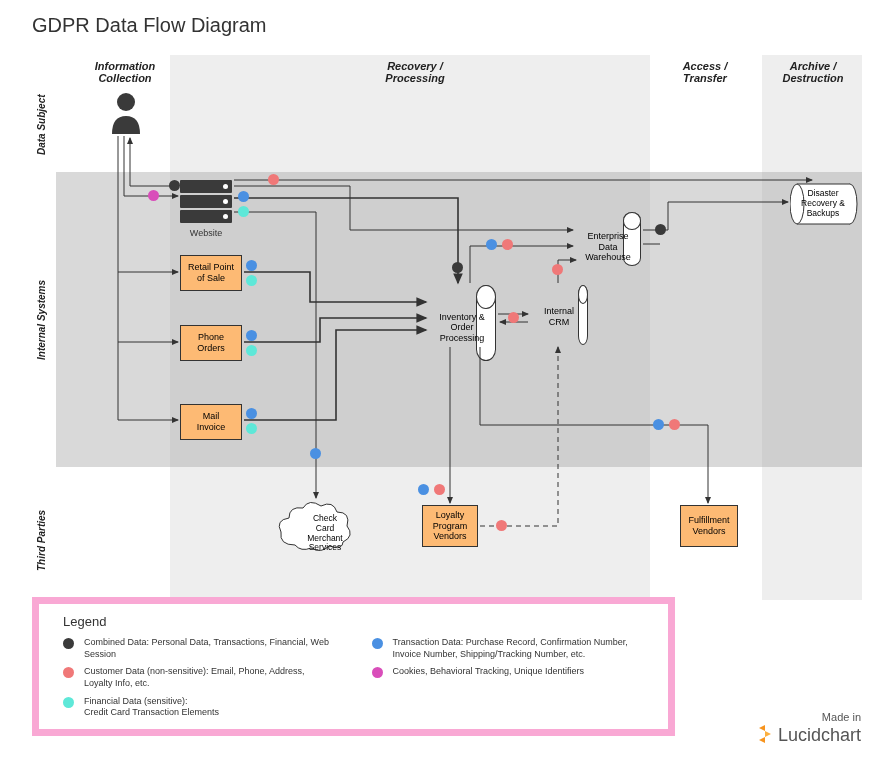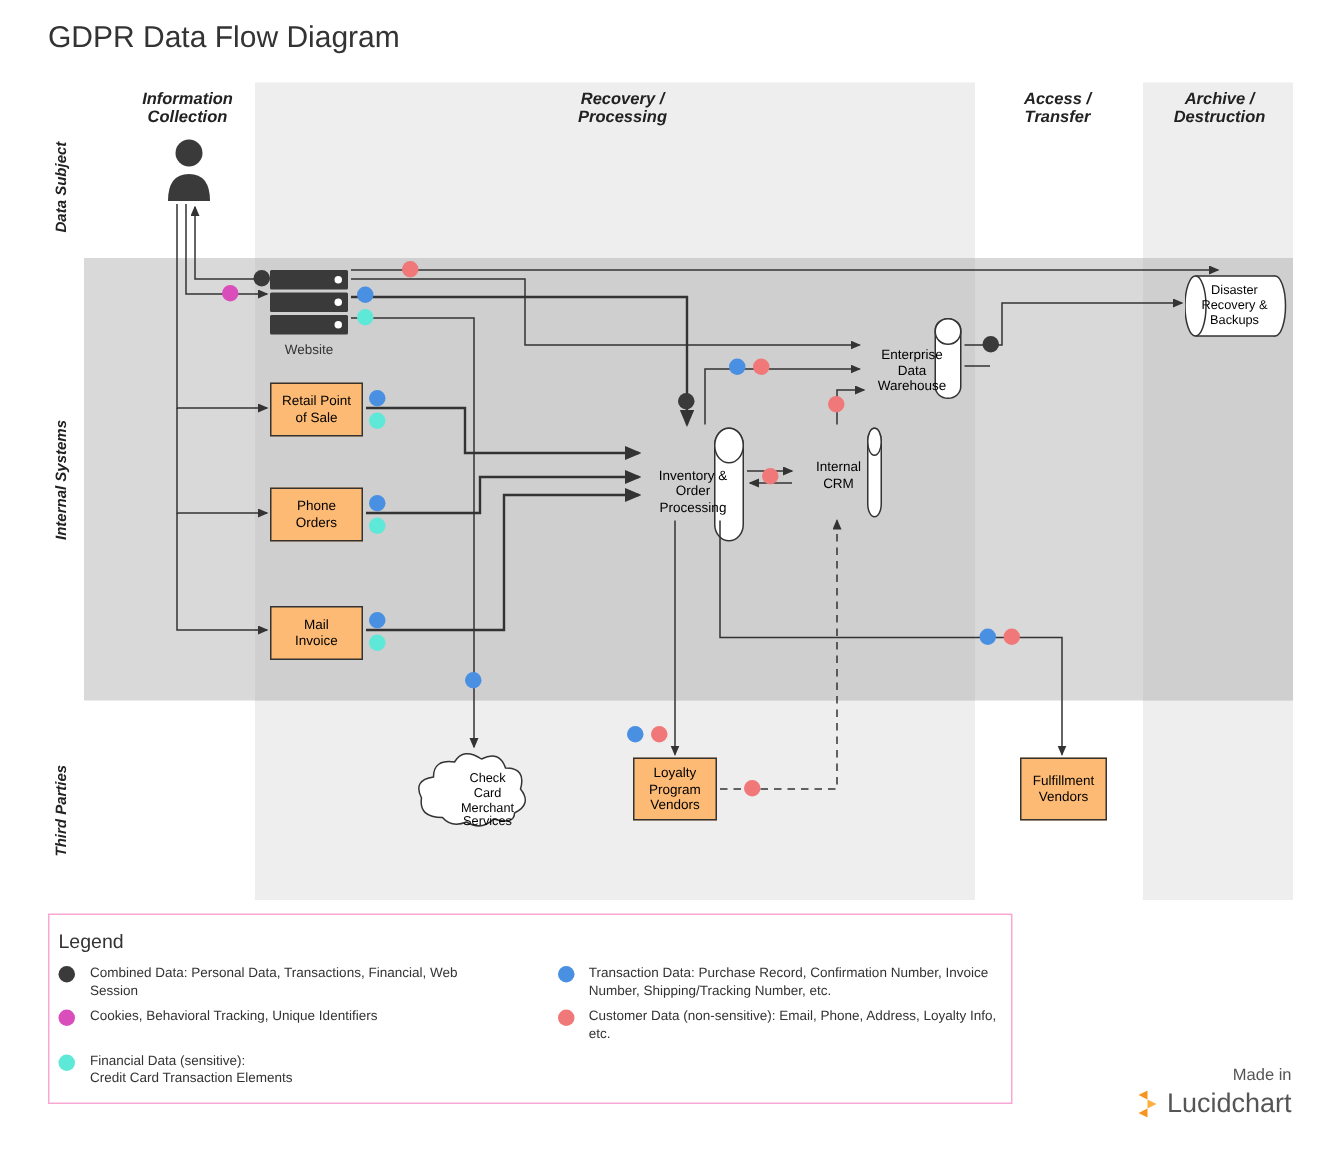--- a/index.html
+++ b/index.html
@@ -136,22 +136,22 @@
   .dot.combined { background: #3a3a3a; }
   .dot.cookies { background: #d94eba; }
   .dot.financial { background: #5ee8d8; }
   .dot.transaction { background: #4a90e2; }
   .dot.customer { background: #f07878; }
   .legend {
     position: absolute;
     left: 32px;
     bottom: 32px;
     right: 210px;
-    border: 1px solid #f9a8d4;
-    padding: 10px 6px;
+    border: 7px solid #f9a8d4;
+    padding: 10px 24px;
     background: #fff;
   }
   .legend-title {
     font-size: 13px;
     margin-bottom: 8px;
     color: #333;
   }
   .legend-grid {
     display: grid;
     grid-template-columns: 1fr 1fr;
@@ -178,21 +178,20 @@
     bottom: 22px;
     text-align: right;
     font-size: 12px;
     color: #555;
   }
   .brand-logo {
     font-size: 18px;
     font-weight: 500;
     color: #555;
     display: flex;
-    align-items: center;
     justify-content: flex-end;
     gap: 4px;
   }
   .brand-made {
     font-size: 11px;
     margin-bottom: 2px;
   }
   svg.conn {
     position: absolute;
     top: 0;
@@ -388,26 +387,26 @@
   <div class="legend-grid">
     <div class="legend-item">
       <div class="legend-dot" style="background:#3a3a3a;"></div>
       <div>Combined Data: Personal Data, Transactions, Financial, Web Session</div>
     </div>
     <div class="legend-item">
       <div class="legend-dot" style="background:#4a90e2;"></div>
       <div>Transaction Data: Purchase Record, Confirmation Number, Invoice Number, Shipping/Tracking Number, etc.</div>
     </div>
     <div class="legend-item">
+      <div class="legend-dot" style="background:#f07878;"></div>
+      <div>Customer Data (non-sensitive): Email, Phone, Address, Loyalty Info, etc.</div>
+    </div>
+    <div class="legend-item">
       <div class="legend-dot" style="background:#d94eba;"></div>
       <div>Cookies, Behavioral Tracking, Unique Identifiers</div>
-    </div>
-    <div class="legend-item">
-      <div class="legend-dot" style="background:#f07878;"></div>
-      <div>Customer Data (non-sensitive): Email, Phone, Address, Loyalty Info, etc.</div>
     </div>
     <div class="legend-item">
       <div class="legend-dot" style="background:#5ee8d8;"></div>
       <div style="white-space:pre-line;">Financial Data (sensitive):
 Credit Card Transaction Elements</div>
     </div>
   </div>
 </div>
 
 <div class="brand">

